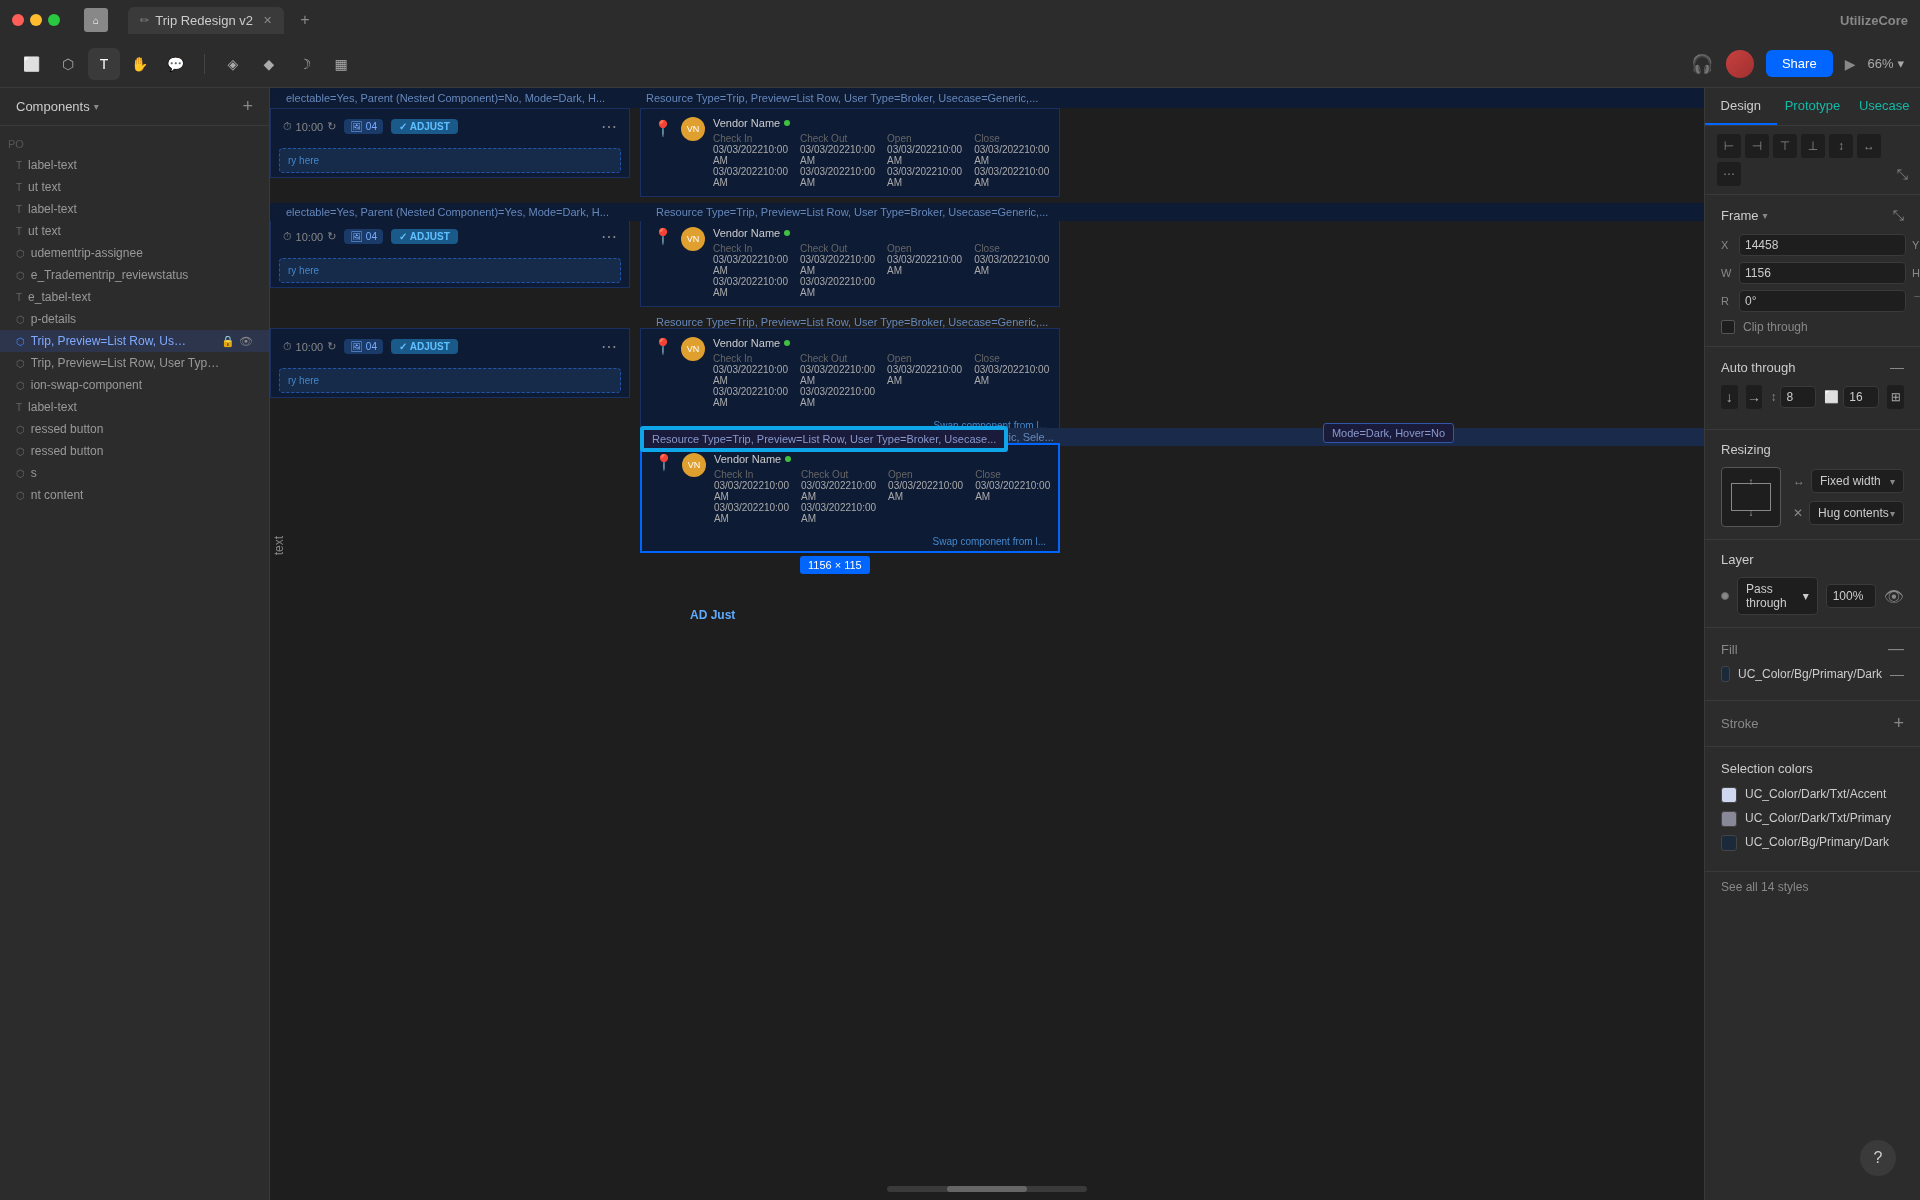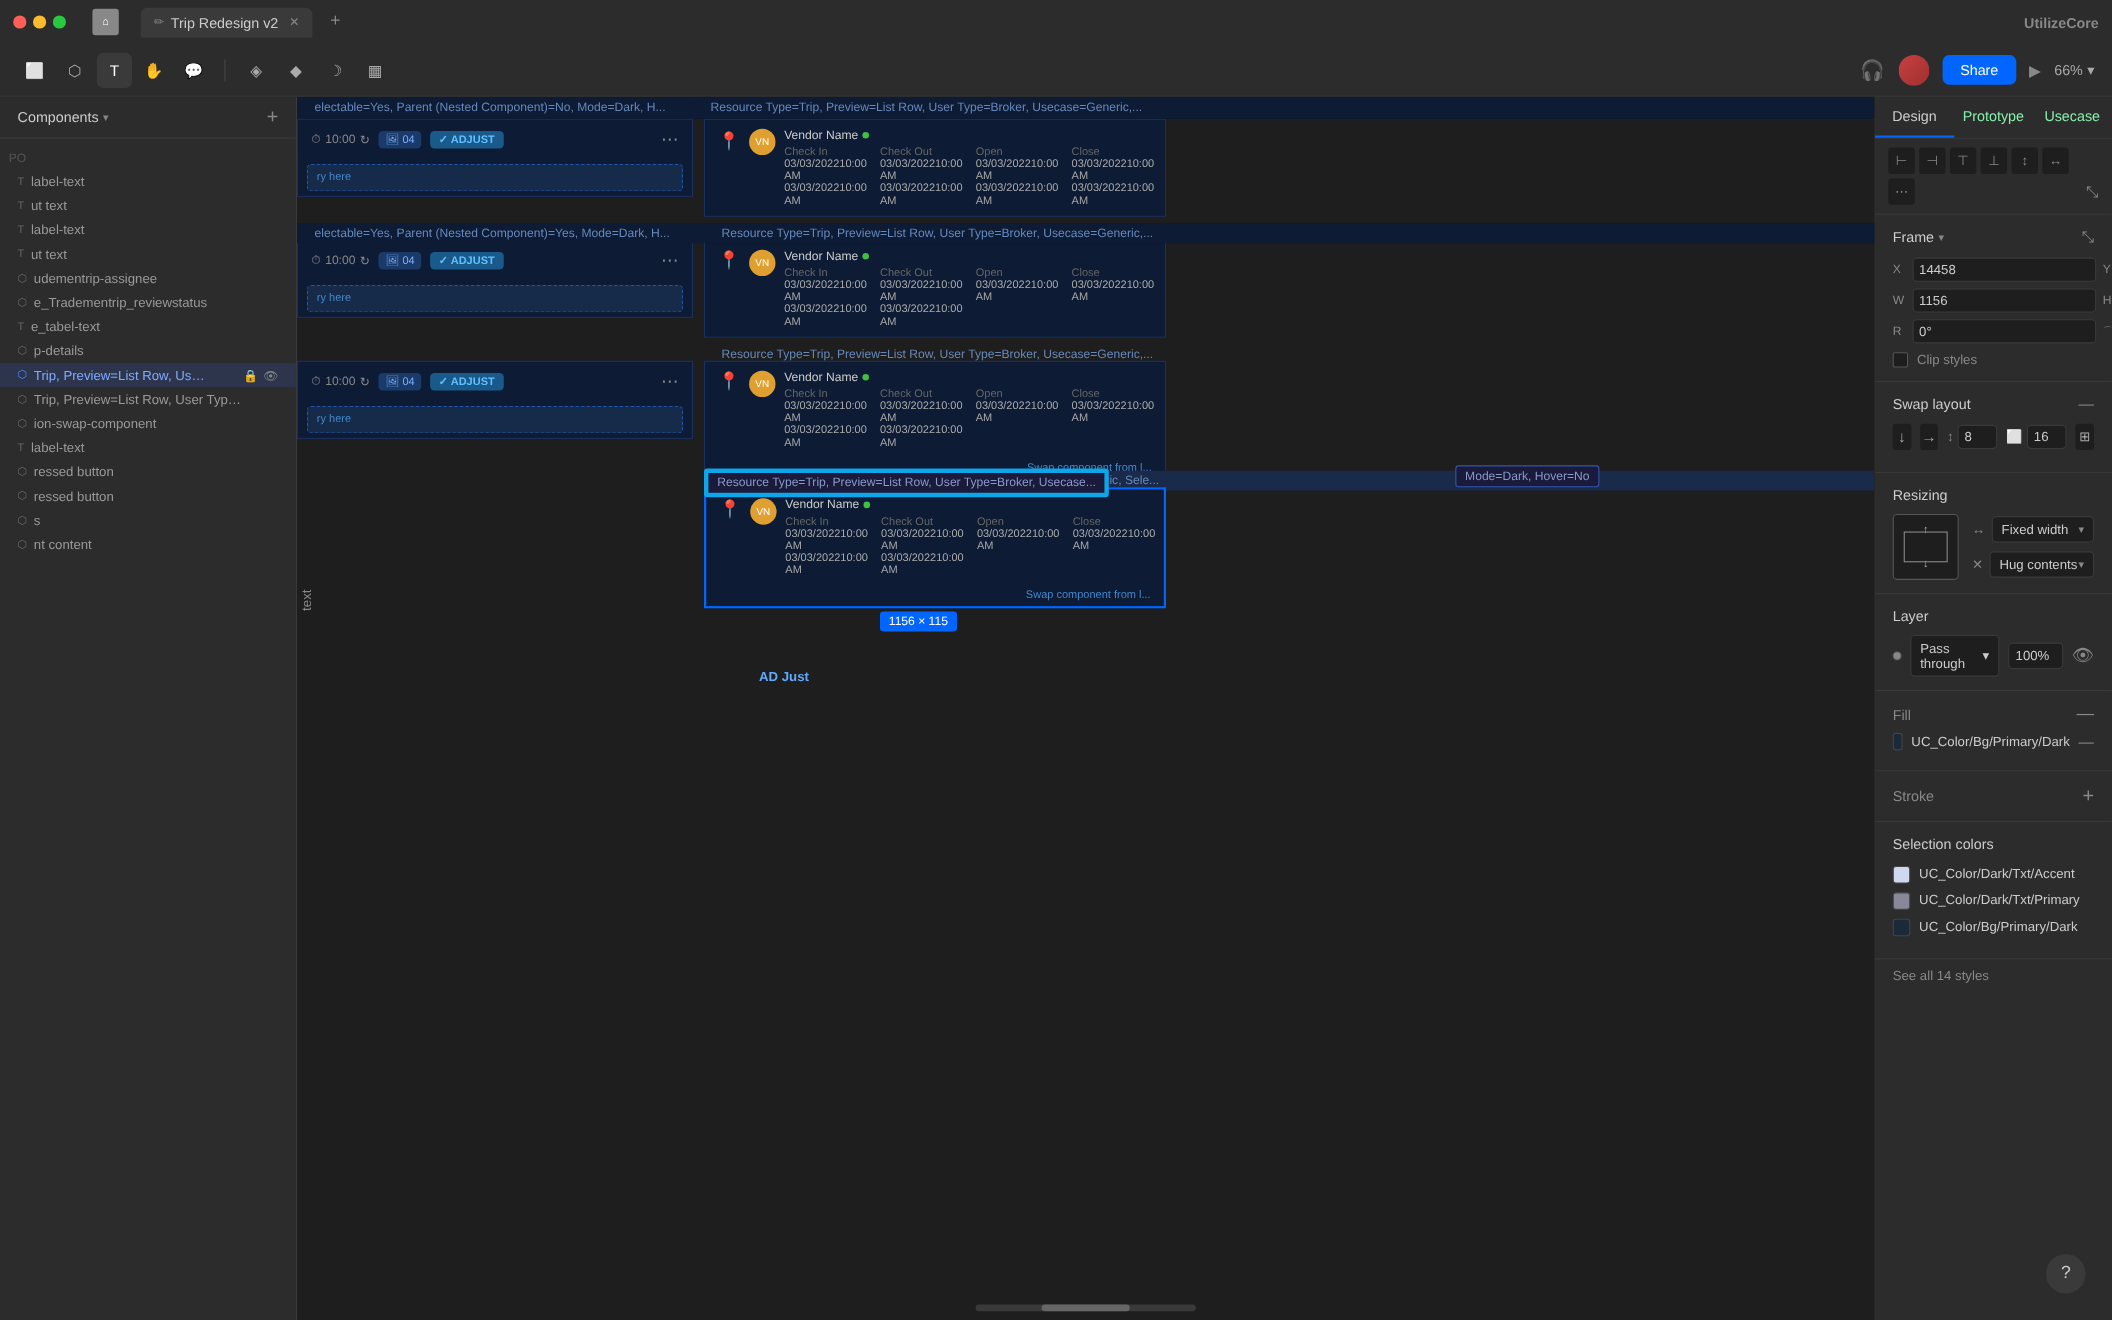--- a/index.html
+++ b/index.html
@@ -107,21 +107,21 @@
     .right-panel::-webkit-scrollbar-thumb { background: #444; border-radius: 2px; }
 
     .panel-tabs {
       display: flex;
       border-bottom: 1px solid #3a3a3a;
     }
     .panel-tab {
       flex: 1; padding: 10px 0;
       text-align: center;
       font-size: 13px;
-      color: #86efac;
+      color: #14b8a6;
       cursor: pointer;
       border-bottom: 2px solid transparent;
     }
     .panel-tab.active { color: #ccc; border-bottom-color: #0066ff; }
 
     .section {
       padding: 12px 16px;
       border-bottom: 1px solid #3a3a3a;
     }
     .section-header {
@@ -618,28 +618,28 @@
         </div>
         <div class="prop-input-group">
           <span class="prop-key" style="font-size:10px;">⌒</span>
           <input class="prop-val" value="4" readonly="" style="">
 
         </div>
       </div>
 
       <div style="display:flex; align-items:center; gap:8px; margin-top:4px;">
         <div style="width:14px; height:14px; border:1px solid #555; border-radius:2px; background:#1e1e1e; cursor:pointer;"></div>
-        <span style="color:#888; font-size:12px;">Clip styles</span>
+        <span style="color:#888; font-size:12px;">Clip through</span>
       </div>
     </div>
 
     <div class="section">
       <div class="section-header">
         <div class="section-title">
-          <span>Swap layout</span>
+          <span>Auto through</span>
         </div>
         <span style="color:#888; font-size:14px;">—</span>
       </div>
 
       <div style="display:flex; align-items:center; gap:8px; margin-bottom:8px;">
         <button style="width:24px;height:24px;background:#1e1e1e;border:none;color:#aaa;border-radius:3px;cursor:pointer;font-size:14px;">↓</button>
         <button style="width:24px;height:24px;background:#1e1e1e;border:none;color:#aaa;border-radius:3px;cursor:pointer;font-size:14px;">→</button>
         <div style="display:flex; align-items:center; gap:4px;">
           <span style="color:#888; font-size:12px;">↕</span>
           <input style="width: 36px; background: rgb(30, 30, 30); border: 1px solid rgb(58, 58, 58); border-radius: 4px; color: rgb(204, 204, 204); font-size: 12px; padding: 3px 5px;" value="8" readonly="">

